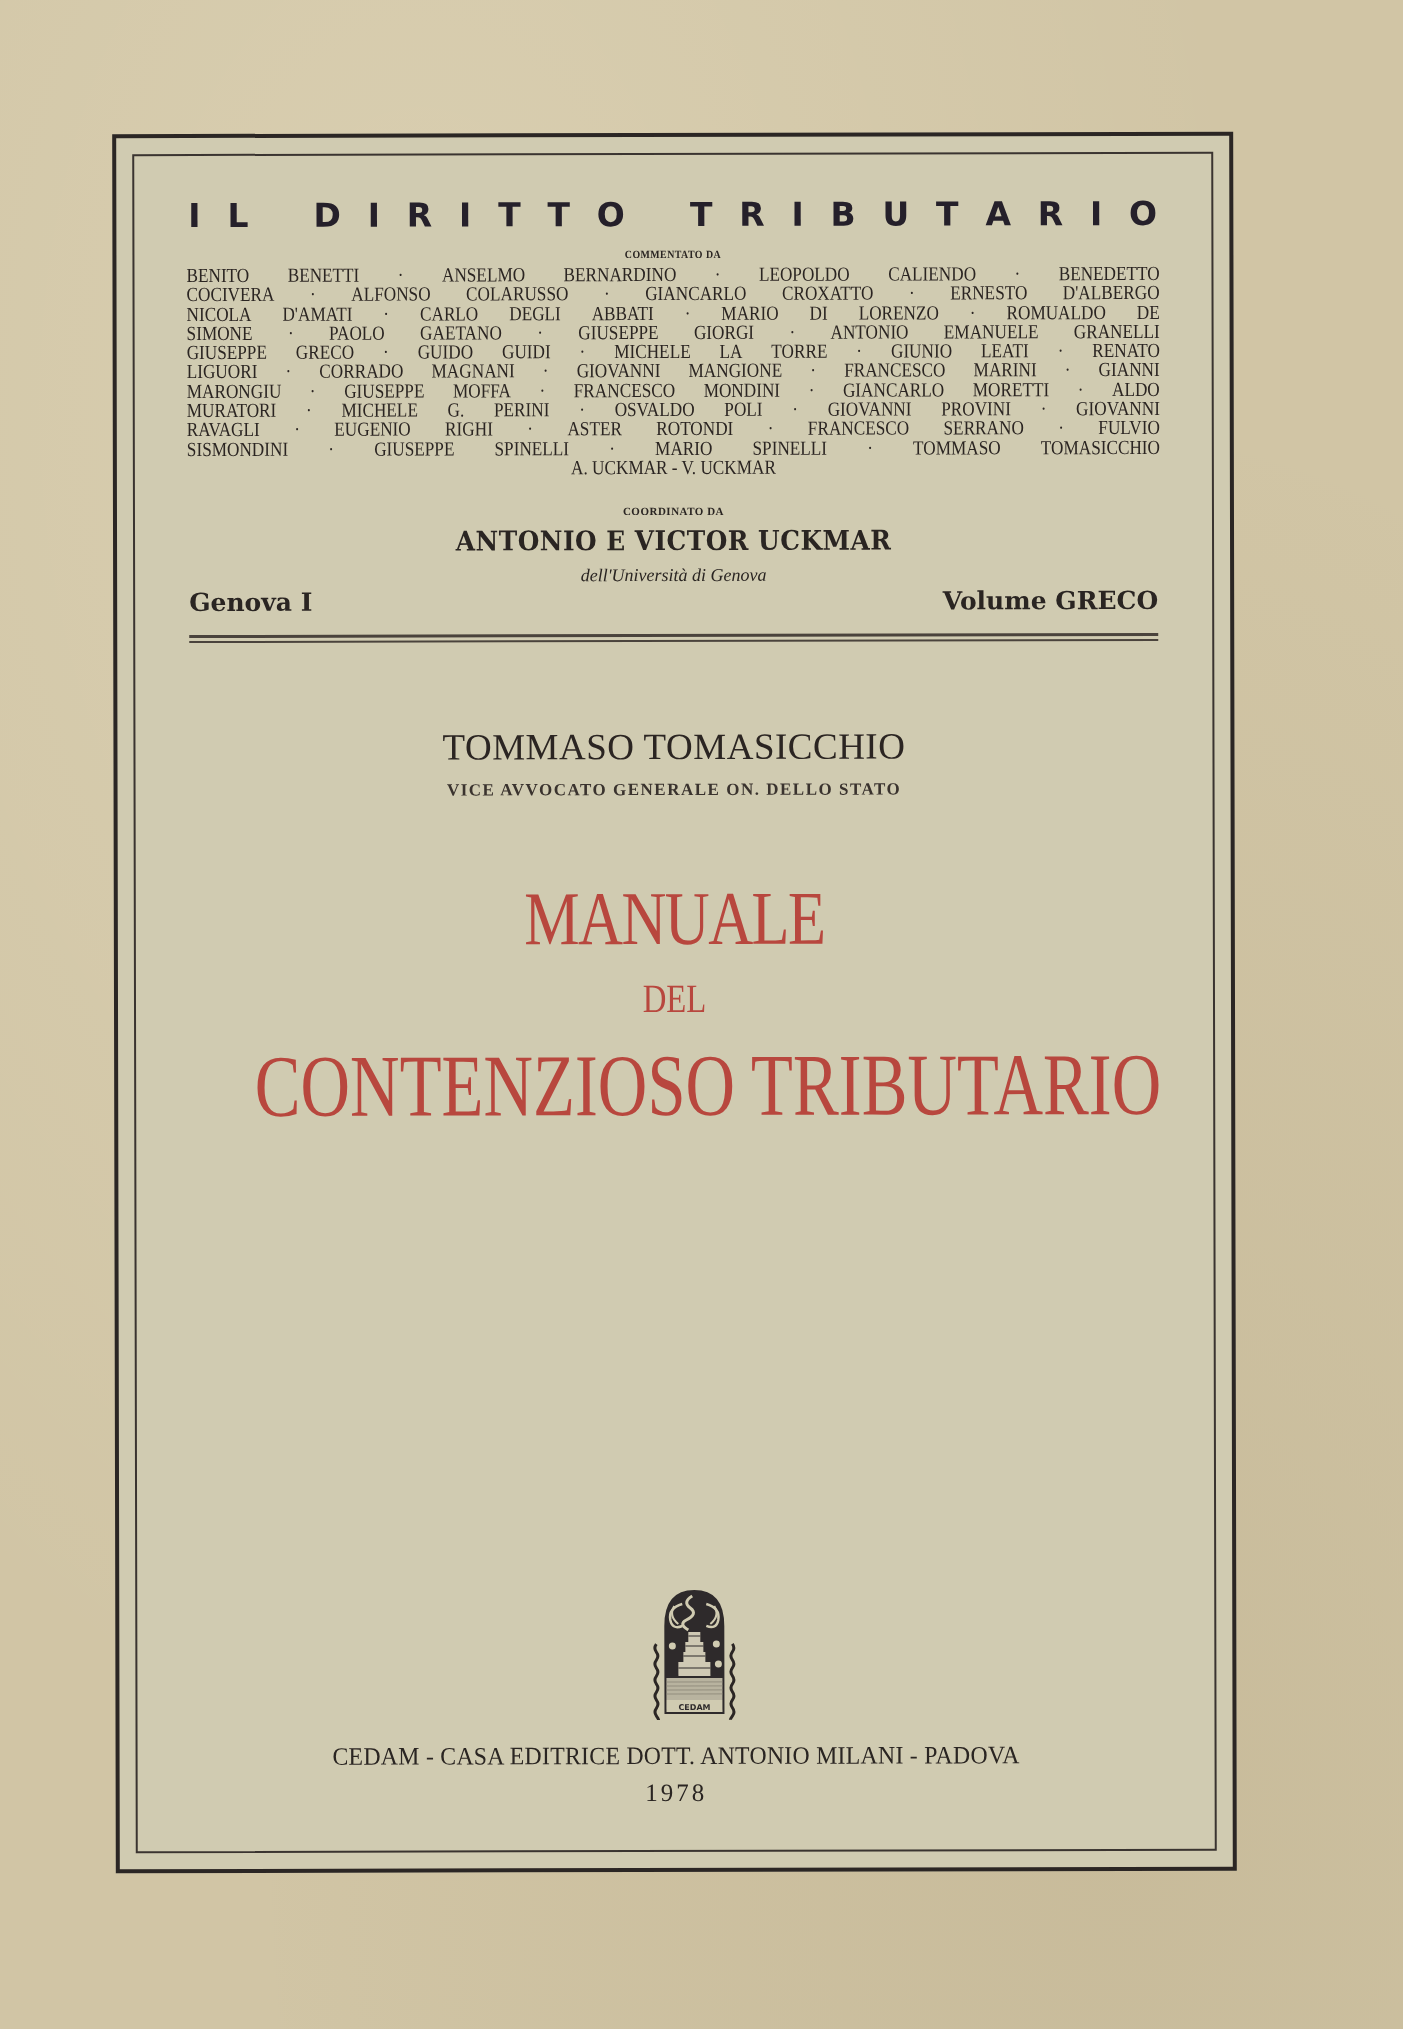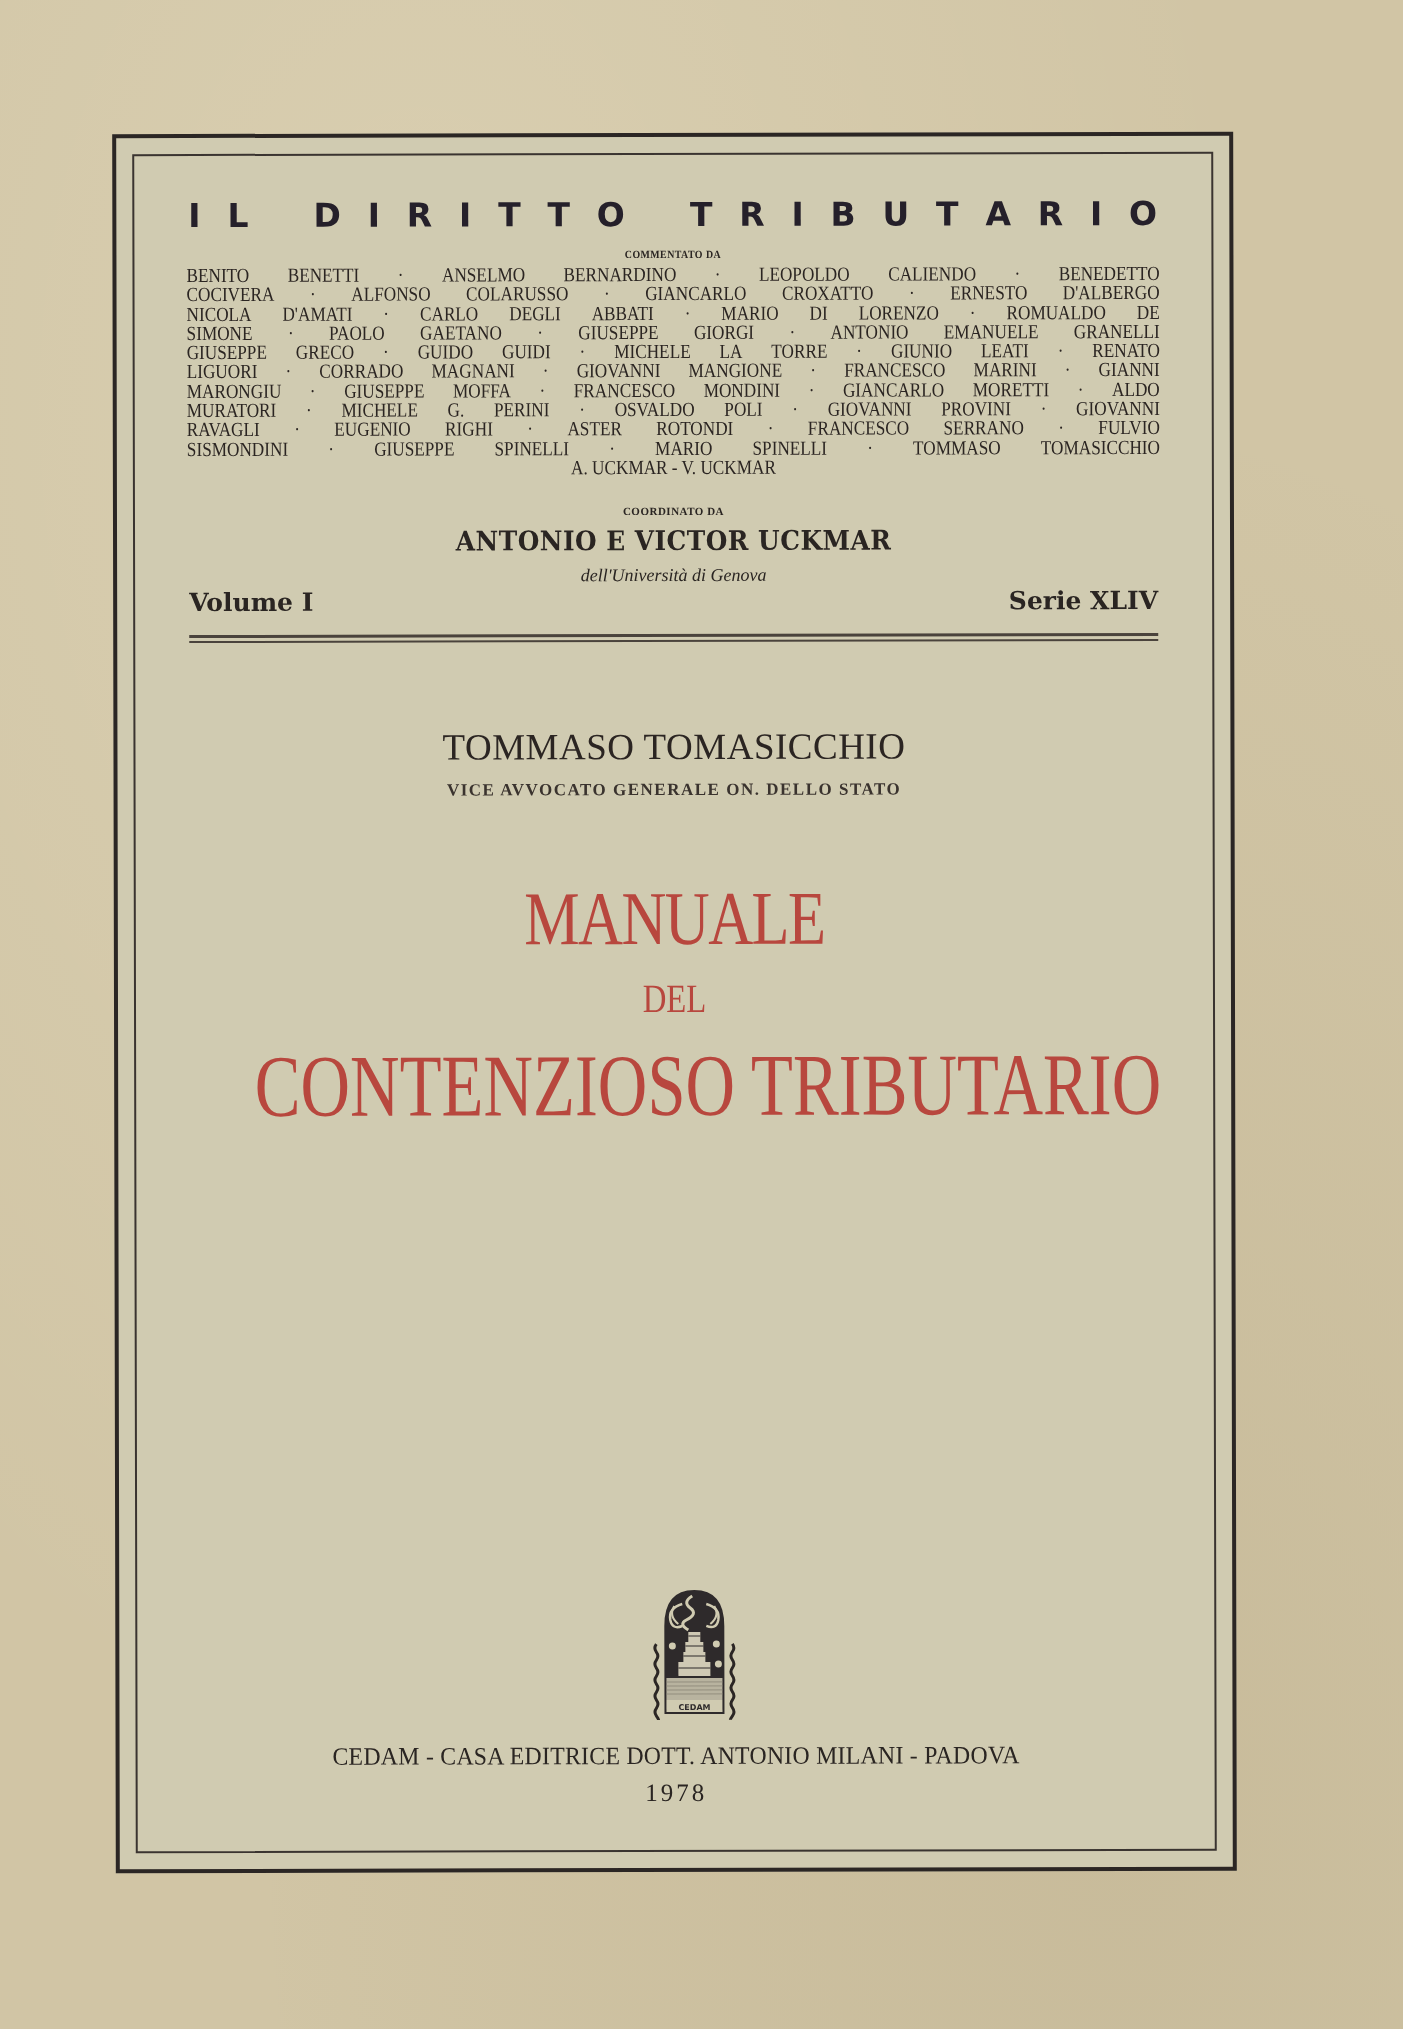--- a/index.html
+++ b/index.html
@@ -253,22 +253,22 @@
             <span>A. UCKMAR - V. UCKMAR</span>
           </div>
         </div>
     </div>
 
     <div class="abs coordinato">COORDINATO DA</div>
     <div class="abs coordinators">ANTONIO E VICTOR UCKMAR</div>
     <div class="abs affiliation">dell'Università di Genova</div>
 
     <div class="serie-row">
-      <span>Volume I</span>
-      <span>Serie XLIV</span>
+      <span>Genova I</span>
+      <span>Volume GRECO</span>
     </div>
     <div class="double-rule"></div>
 
     <div class="abs author">TOMMASO TOMASICCHIO</div>
     <div class="abs role">VICE AVVOCATO GENERALE ON. DELLO STATO</div>
 
     <div class="abs manuale title-red">MANUALE</div>
     <div class="abs del title-red">DEL</div>
     <div class="abs contenzioso title-red">CONTENZIOSO TRIBUTARIO</div>
 

